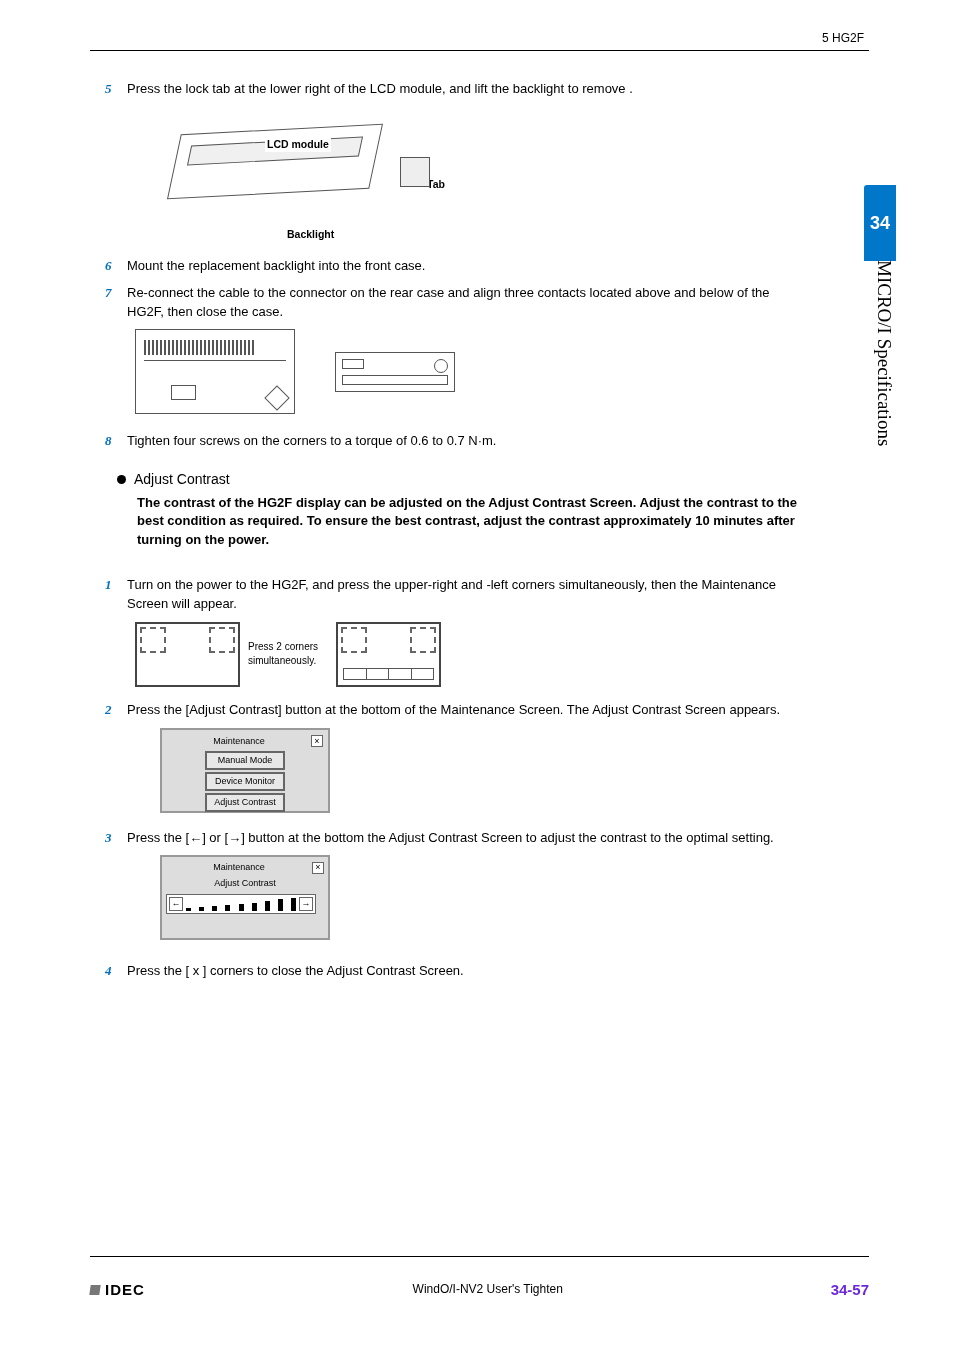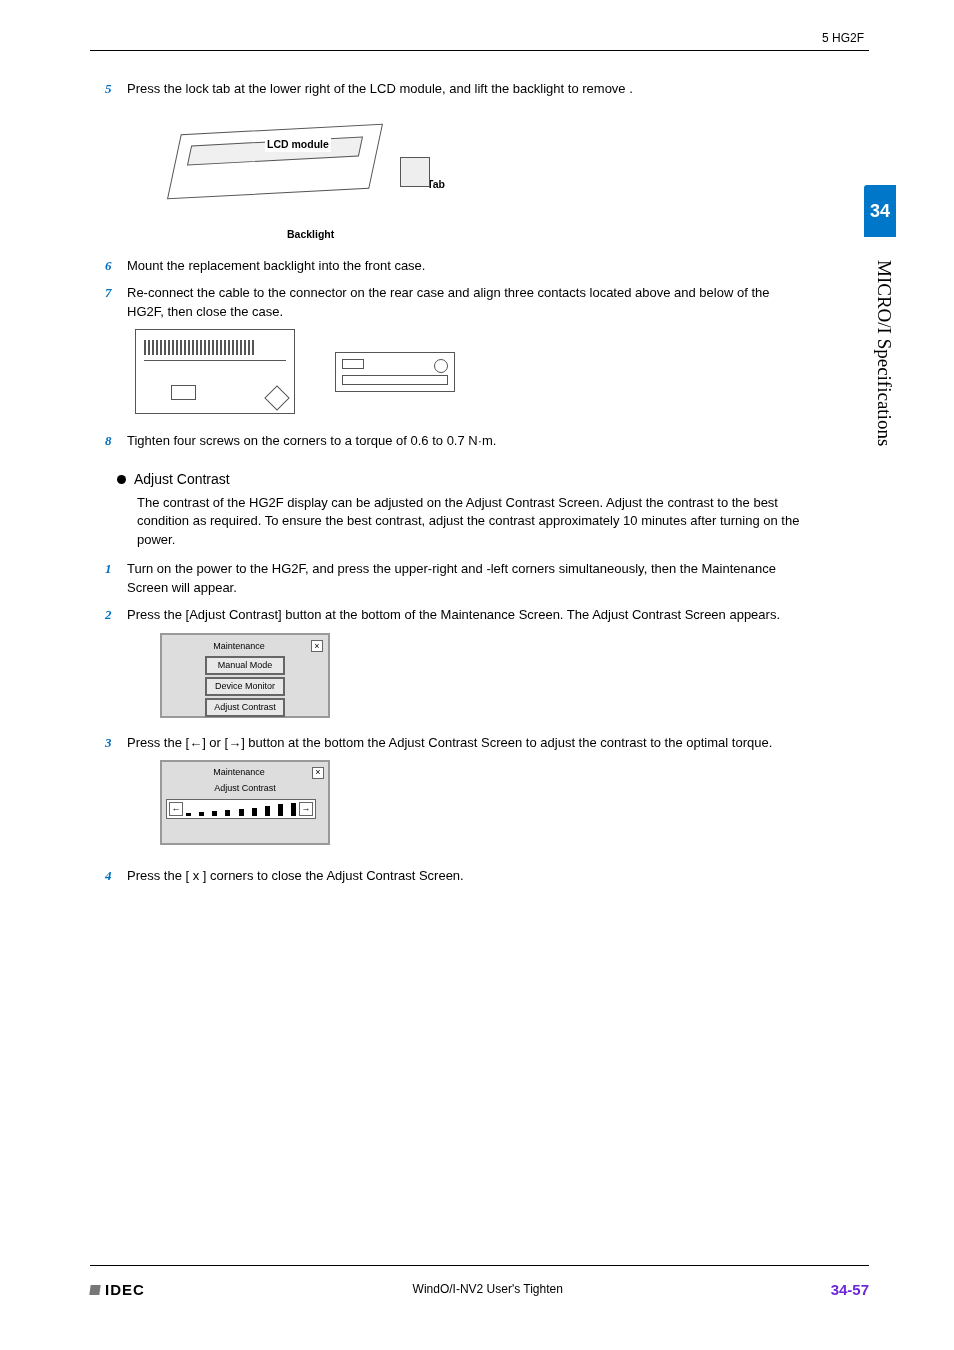--- a/index.html
+++ b/index.html
@@ -47,51 +47,51 @@
     border: 1px solid #888;
     background: #fafafa;
     position: relative;
     display:flex; align-items:center; justify-content:center;
     font-size:10px; color:#333;
   }
   .diagram .lbl { position:absolute; font-size:10.5px; background:#fff; padding:0 2px; color:#000;}
   .bullet-head { display:flex; align-items:center; margin:18px 0 4px 12px; }
   .bullet-head .dot { width:9px; height:9px; background:#000; border-radius:50%; margin-right:8px; }
   .bullet-head .t { font-size:14px; }
-  .indent { margin-left: 32px; margin-bottom:10px; }
+  .indent { margin-left: 32px; margin-bottom:26px;font-weight:bold; }
   .maint-box {
     border:2px solid #999; width:170px; height:85px; background:#ddd;
     display:flex; flex-direction:column; align-items:center; padding:5px;
     margin-left:55px;
   }
   .maint-title { display:flex; width:100%; justify-content:space-between; font-size:9px; margin-bottom:3px; align-items:center;}
   .maint-btn { border:2px solid #666; background:#e8e8e8; font-size:9px; width:80px; text-align:center; padding:1px 0; margin-bottom:2px;}
   .close-x { border:1px solid #666; width:12px; height:12px; font-size:9px; display:flex; align-items:center; justify-content:center; background:#fff;}
   .contrast-box {
     border:2px solid #999; width:170px; height:85px; background:#ddd; padding:4px;
     margin-left:55px;
   }
   .slider { display:flex; align-items:flex-end; gap:1px; margin-top:3px; padding:2px; border:1px solid #666; width:150px; height:20px; background:#fff;}
   .slider .arrow { width:14px; height:14px; border:1px solid #666; font-size:9px; display:flex; align-items:center; justify-content:center;}
   .slider .bar { flex:1; display:flex; align-items:flex-end; justify-content:space-between; padding:0 2px;}
   .slider .bar span { width:5px; background:#000; }
   .side-tab {
     position:absolute; right:58px; top:185px;
-    width:32px; height:52px; background:#0077c8; color:#fff;
+    width:32px; height:76px; background:#0077c8; color:#fff;
     display:flex; align-items:center; justify-content:center;
     font-size:18px; font-weight:bold; border-radius:3px 0 0 0;
   }
   .side-text {
     position:absolute; right:56px; top:260px;
     writing-mode: vertical-rl; font-size:19px;
     font-family: Georgia, 'Times New Roman', serif;
   }
   .footer {
     position:absolute; bottom:49px; left:90px; right:85px;
-    border-top:1px solid #000; padding-top:13px;
+    border-top:1px solid #000; padding-top:22px;
     display:flex; justify-content:space-between; font-size:12px; align-items:center;
   }
   .footer .brand { display:flex; align-items:center; gap:5px; font-weight:bold; font-family:Arial; font-size:15px; letter-spacing:1px;}
   .footer .brand .sq { width:10px; height:10px; background:#777; transform:skewX(-8deg);}
   .footer .page { font-weight:bold; color:#6d28d9; font-size:15px;}
   .lcd-diag { width:300px; height:130px; position:relative; }
   .lcd-body { position:absolute; left:20px; top:20px; width:200px; height:65px; border:1px solid #555; background:#fff; transform:skewX(-12deg) skewY(-3deg);}
   .lcd-inner { position:absolute; left:35px; top:32px; width:170px; height:20px; border:1px solid #555; background:#f0f0f0; transform:skewX(-12deg) skewY(-3deg);}
   .conn-diag { display:flex; gap:40px; align-items:center; margin-left:30px; margin-bottom:18px;}
   .conn-box { border:1px solid #555; width:160px; height:85px; background:#fff; position:relative;}
@@ -159,39 +159,56 @@
     <div class="dot"></div>
     <div class="t">Adjust Contrast</div>
   </div>
   <div class="indent">The contrast of the HG2F display can be adjusted on the Adjust Contrast Screen. Adjust the contrast to the best condition as required. To ensure the best contrast, adjust the contrast approximately 10 minutes after turning on the power.</div>
 
   <div class="num-item">
     <div class="num">1</div>
     <div class="num-text">Turn on the power to the HG2F, and press the upper-right and -left corners  simultaneously, then the Maintenance Screen will appear.</div>
   </div>
 
+  <div class="corner-diag">
+    <div class="screen-sm">
+      <div class="dotted" style="left:3px; top:3px;"></div>
+      <div class="dotted" style="right:3px; top:3px;"></div>
+    </div>
+    <div class="caption2">Press 2 corners simultaneously.</div>
+    <div class="screen-sm">
+      <div class="dotted" style="left:3px; top:3px;"></div>
+      <div class="dotted" style="right:3px; top:3px;"></div>
+      <div style="position:absolute; left:5px; right:5px; bottom:5px; height:12px; border:1px solid #555; display:flex;">
+        <div style="flex:1; border-right:1px solid #555;"></div>
+          <div style="flex:1; border-right:1px solid #555;"></div>
+          <div style="flex:1; border-right:1px solid #555;"></div>
+          <div style="flex:1;"></div>
+      </div>
+    </div>
+  </div>
 
   <div class="num-item">
     <div class="num">2</div>
     <div class="num-text">Press the [Adjust Contrast] button at the bottom of the Maintenance Screen. The Adjust Contrast Screen appears.</div>
   </div>
 
   <div class="maint-box">
     <div class="maint-title">
       <span style="flex:1; text-align:center;">Maintenance</span>
       <div class="close-x">×</div>
     </div>
     <div class="maint-btn">Manual Mode</div>
     <div class="maint-btn">Device Monitor</div>
     <div class="maint-btn">Adjust Contrast</div>
   </div>
 
   <div class="num-item" style="margin-top:16px;">
     <div class="num">3</div>
-    <div class="num-text">Press the [←] or [→] button at the bottom the Adjust Contrast Screen to adjust the contrast to the optimal torque.</div>
+    <div class="num-text">Press the [←] or [→] button at the bottom the Adjust Contrast Screen to adjust the contrast to the optimal setting.</div>
   </div>
 
   <div class="contrast-box">
     <div class="maint-title">
       <span style="flex:1; text-align:center;">Maintenance</span>
       <div class="close-x">×</div>
     </div>
     <div style="font-size:9px; text-align:center;">Adjust Contrast</div>
     <div class="slider">
       <div class="arrow">←</div>

